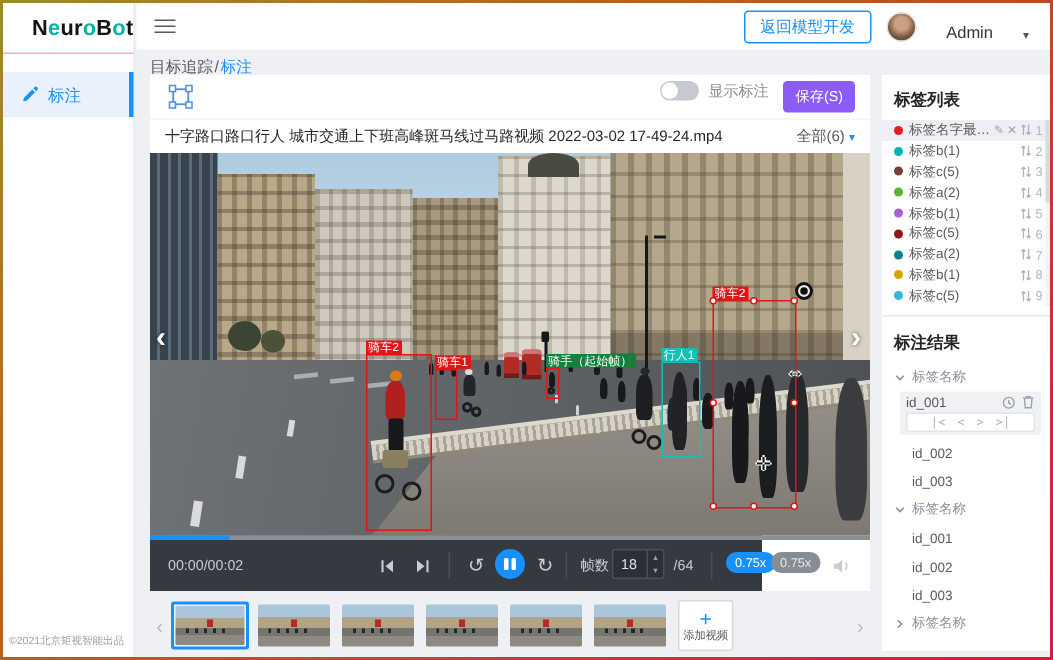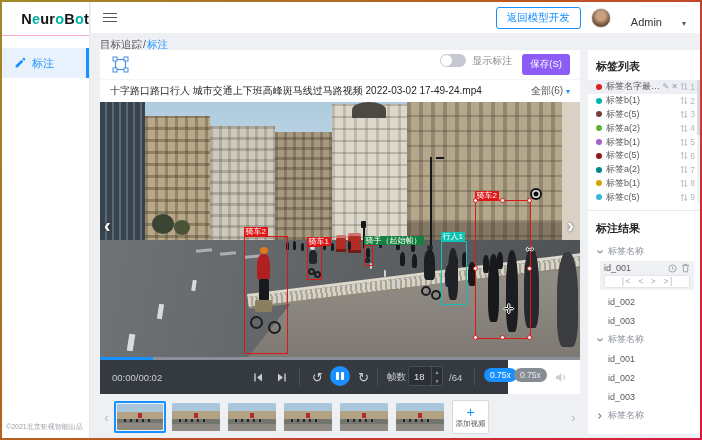--- a/index.html
+++ b/index.html
@@ -298,21 +298,21 @@
         <div class="ped" style="left:388px;top:152px;width:11px;height:68px"></div>
         <div class="ped" style="left:406px;top:148px;width:12px;height:82px;background:#1b1d21"></div>
         <div class="ped" style="left:424px;top:146px;width:15px;height:80px;background:#26282c"></div>
         <div class="ped" style="left:457px;top:150px;width:21px;height:95px;background:#3a3c40"></div>
       </div>
 
       <div id="ann-layer">
             <div class="ann" style="left: 144px; top: 134px; width: 44px; height: 118px; border-color: rgb(224, 22, 22);">
               <span class="ann-label" style="background: rgb(224, 22, 22);">骑车2</span>
             </div>
-            <div class="ann" style="left: 207px; top: 144px; width: 15px; height: 34px; border-color: rgb(224, 22, 22);">
+            <div class="ann" style="left: 190px; top: 144px; width: 15px; height: 34px; border-color: rgb(224, 22, 22);">
               <span class="ann-label" style="background: rgb(224, 22, 22);">骑车1</span>
             </div>
             <div class="ann" style="left: 264px; top: 143px; width: 9px; height: 21px; border-color: rgb(224, 22, 22);">
               <span class="ann-label" style="background: #15803d;">骑手（起始帧）</span>
             </div>
             <div class="ann" style="left: 375px; top: 98px; width: 56px; height: 139px; border-color: rgb(224, 22, 22);">
               <span class="ann-label" style="background: rgb(224, 22, 22);">骑车2</span>
               <span class="handle" style="left: calc(0% - 3.5px); top: calc(0% - 3.5px); border-color: rgb(224, 22, 22);"></span>
               <span class="handle" style="left: calc(50% - 3.5px); top: calc(0% - 3.5px); border-color: rgb(224, 22, 22);"></span>
               <span class="handle" style="left: calc(100% - 3.5px); top: calc(0% - 3.5px); border-color: rgb(224, 22, 22);"></span>

